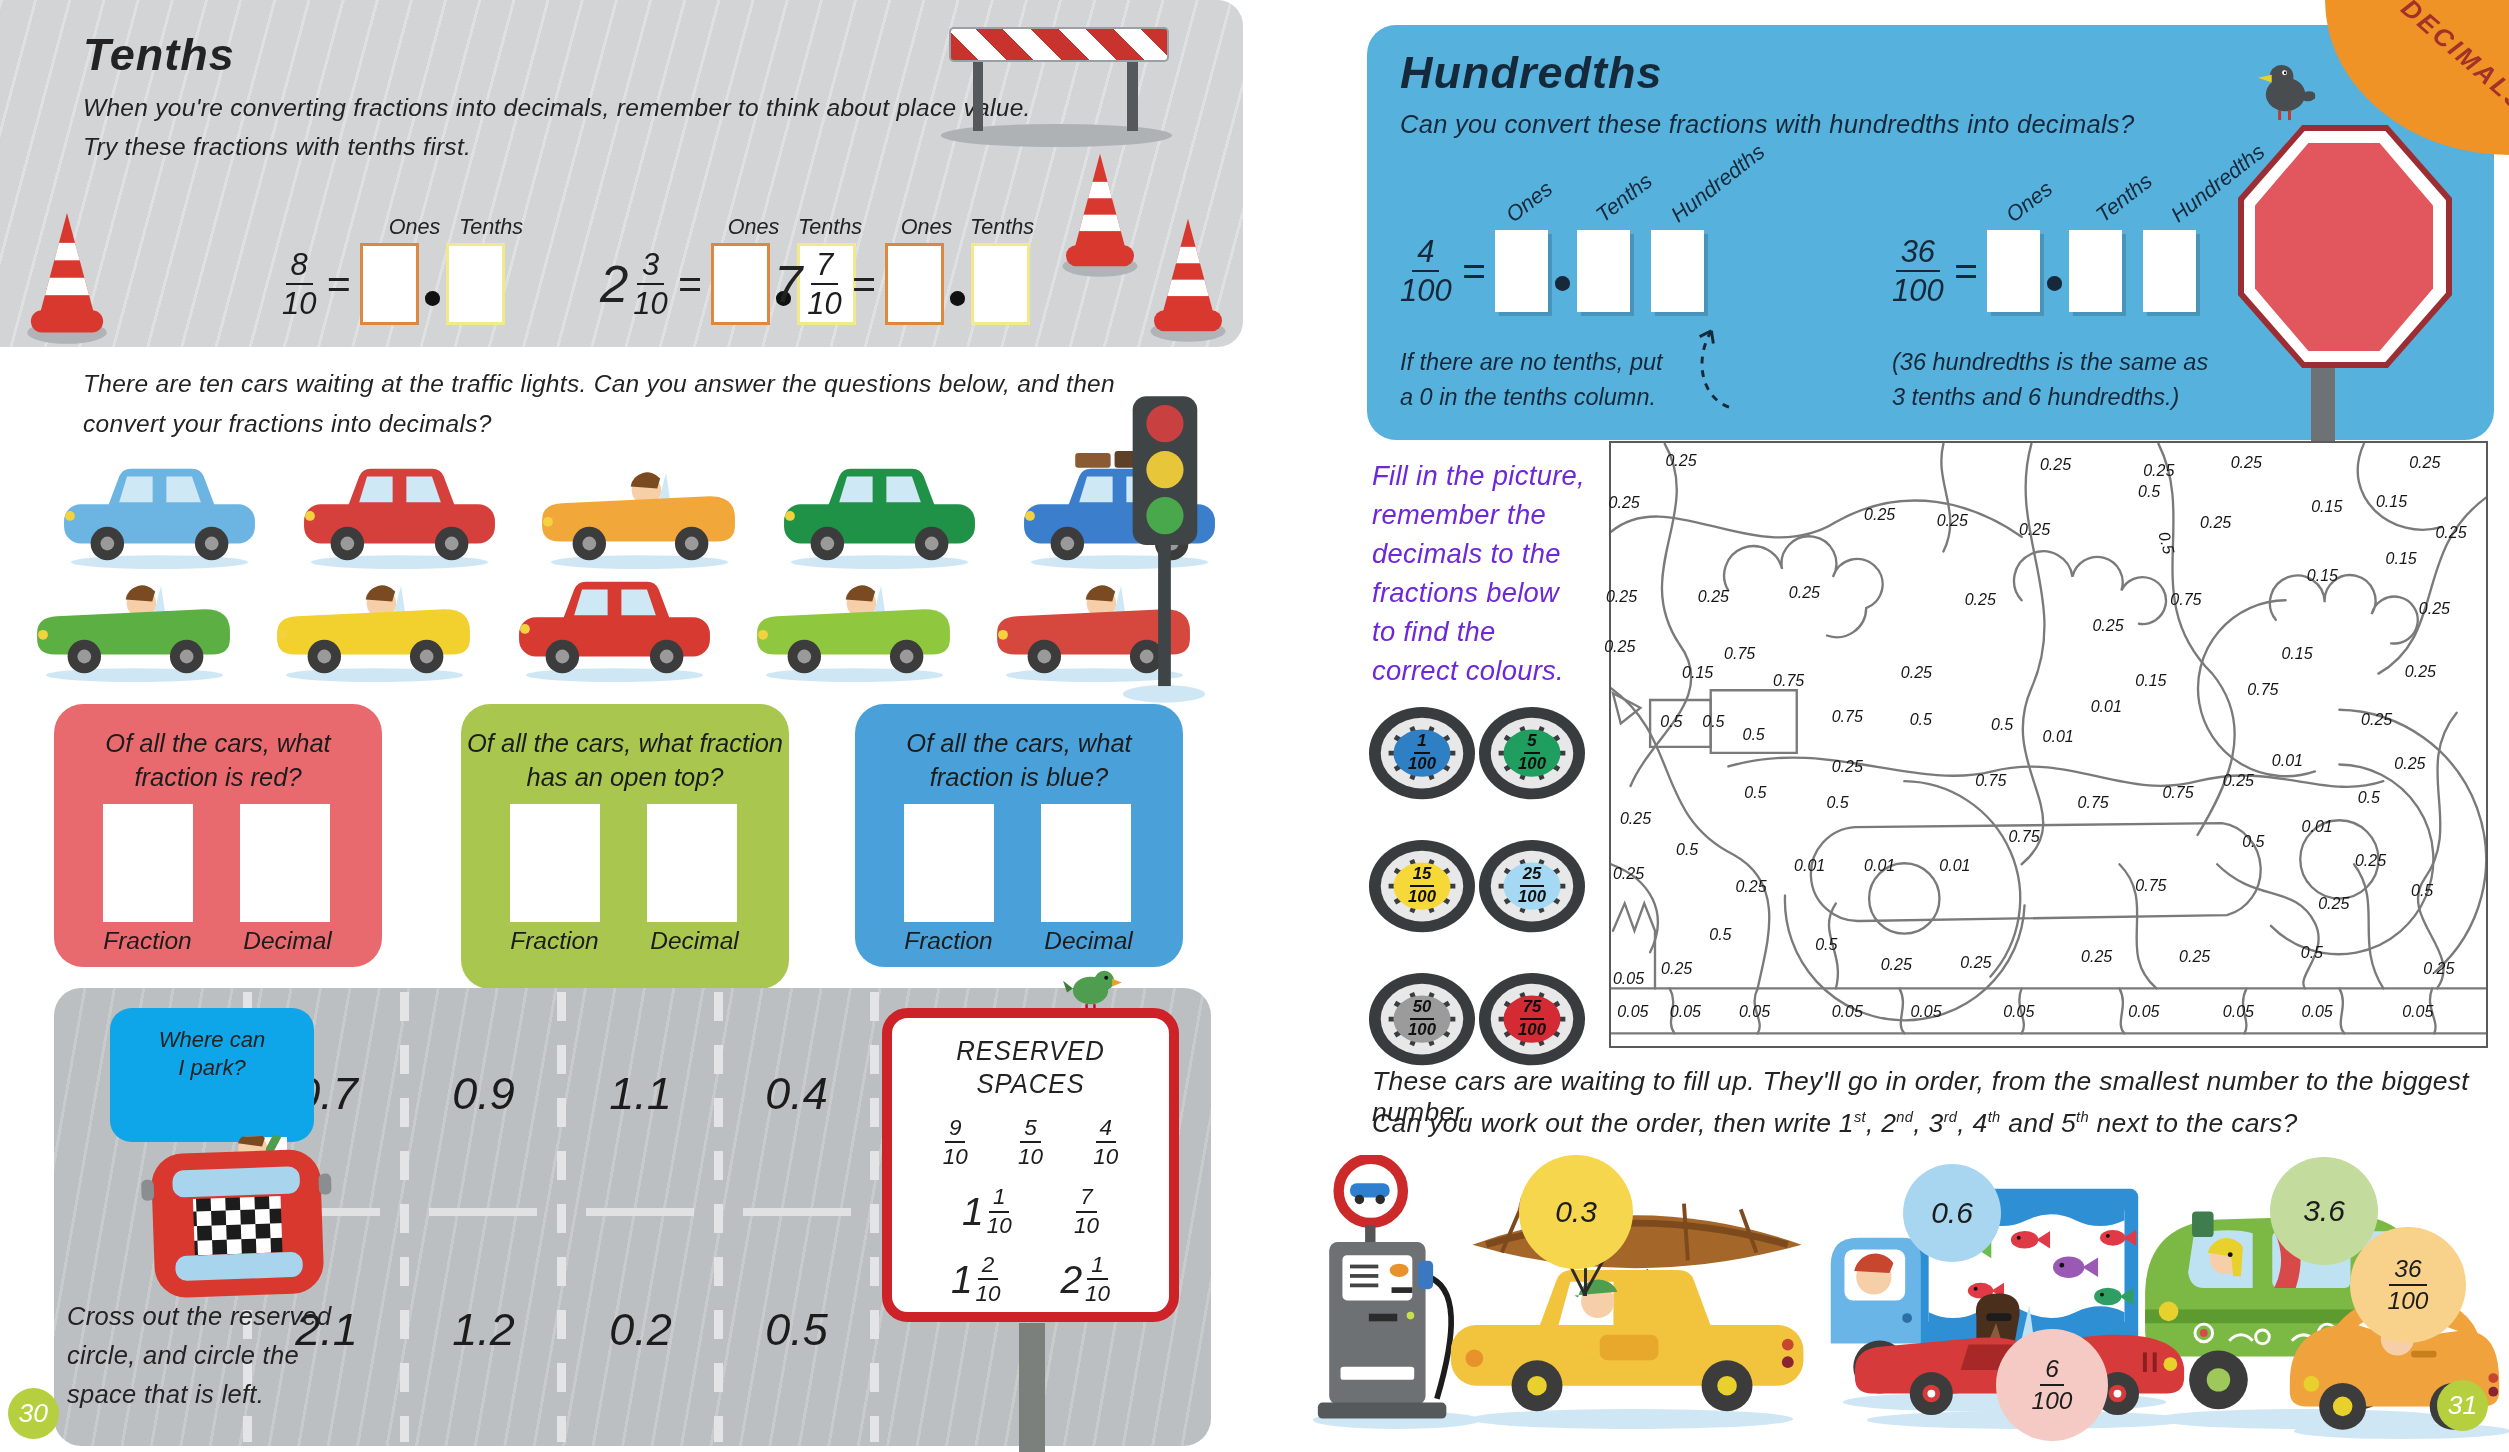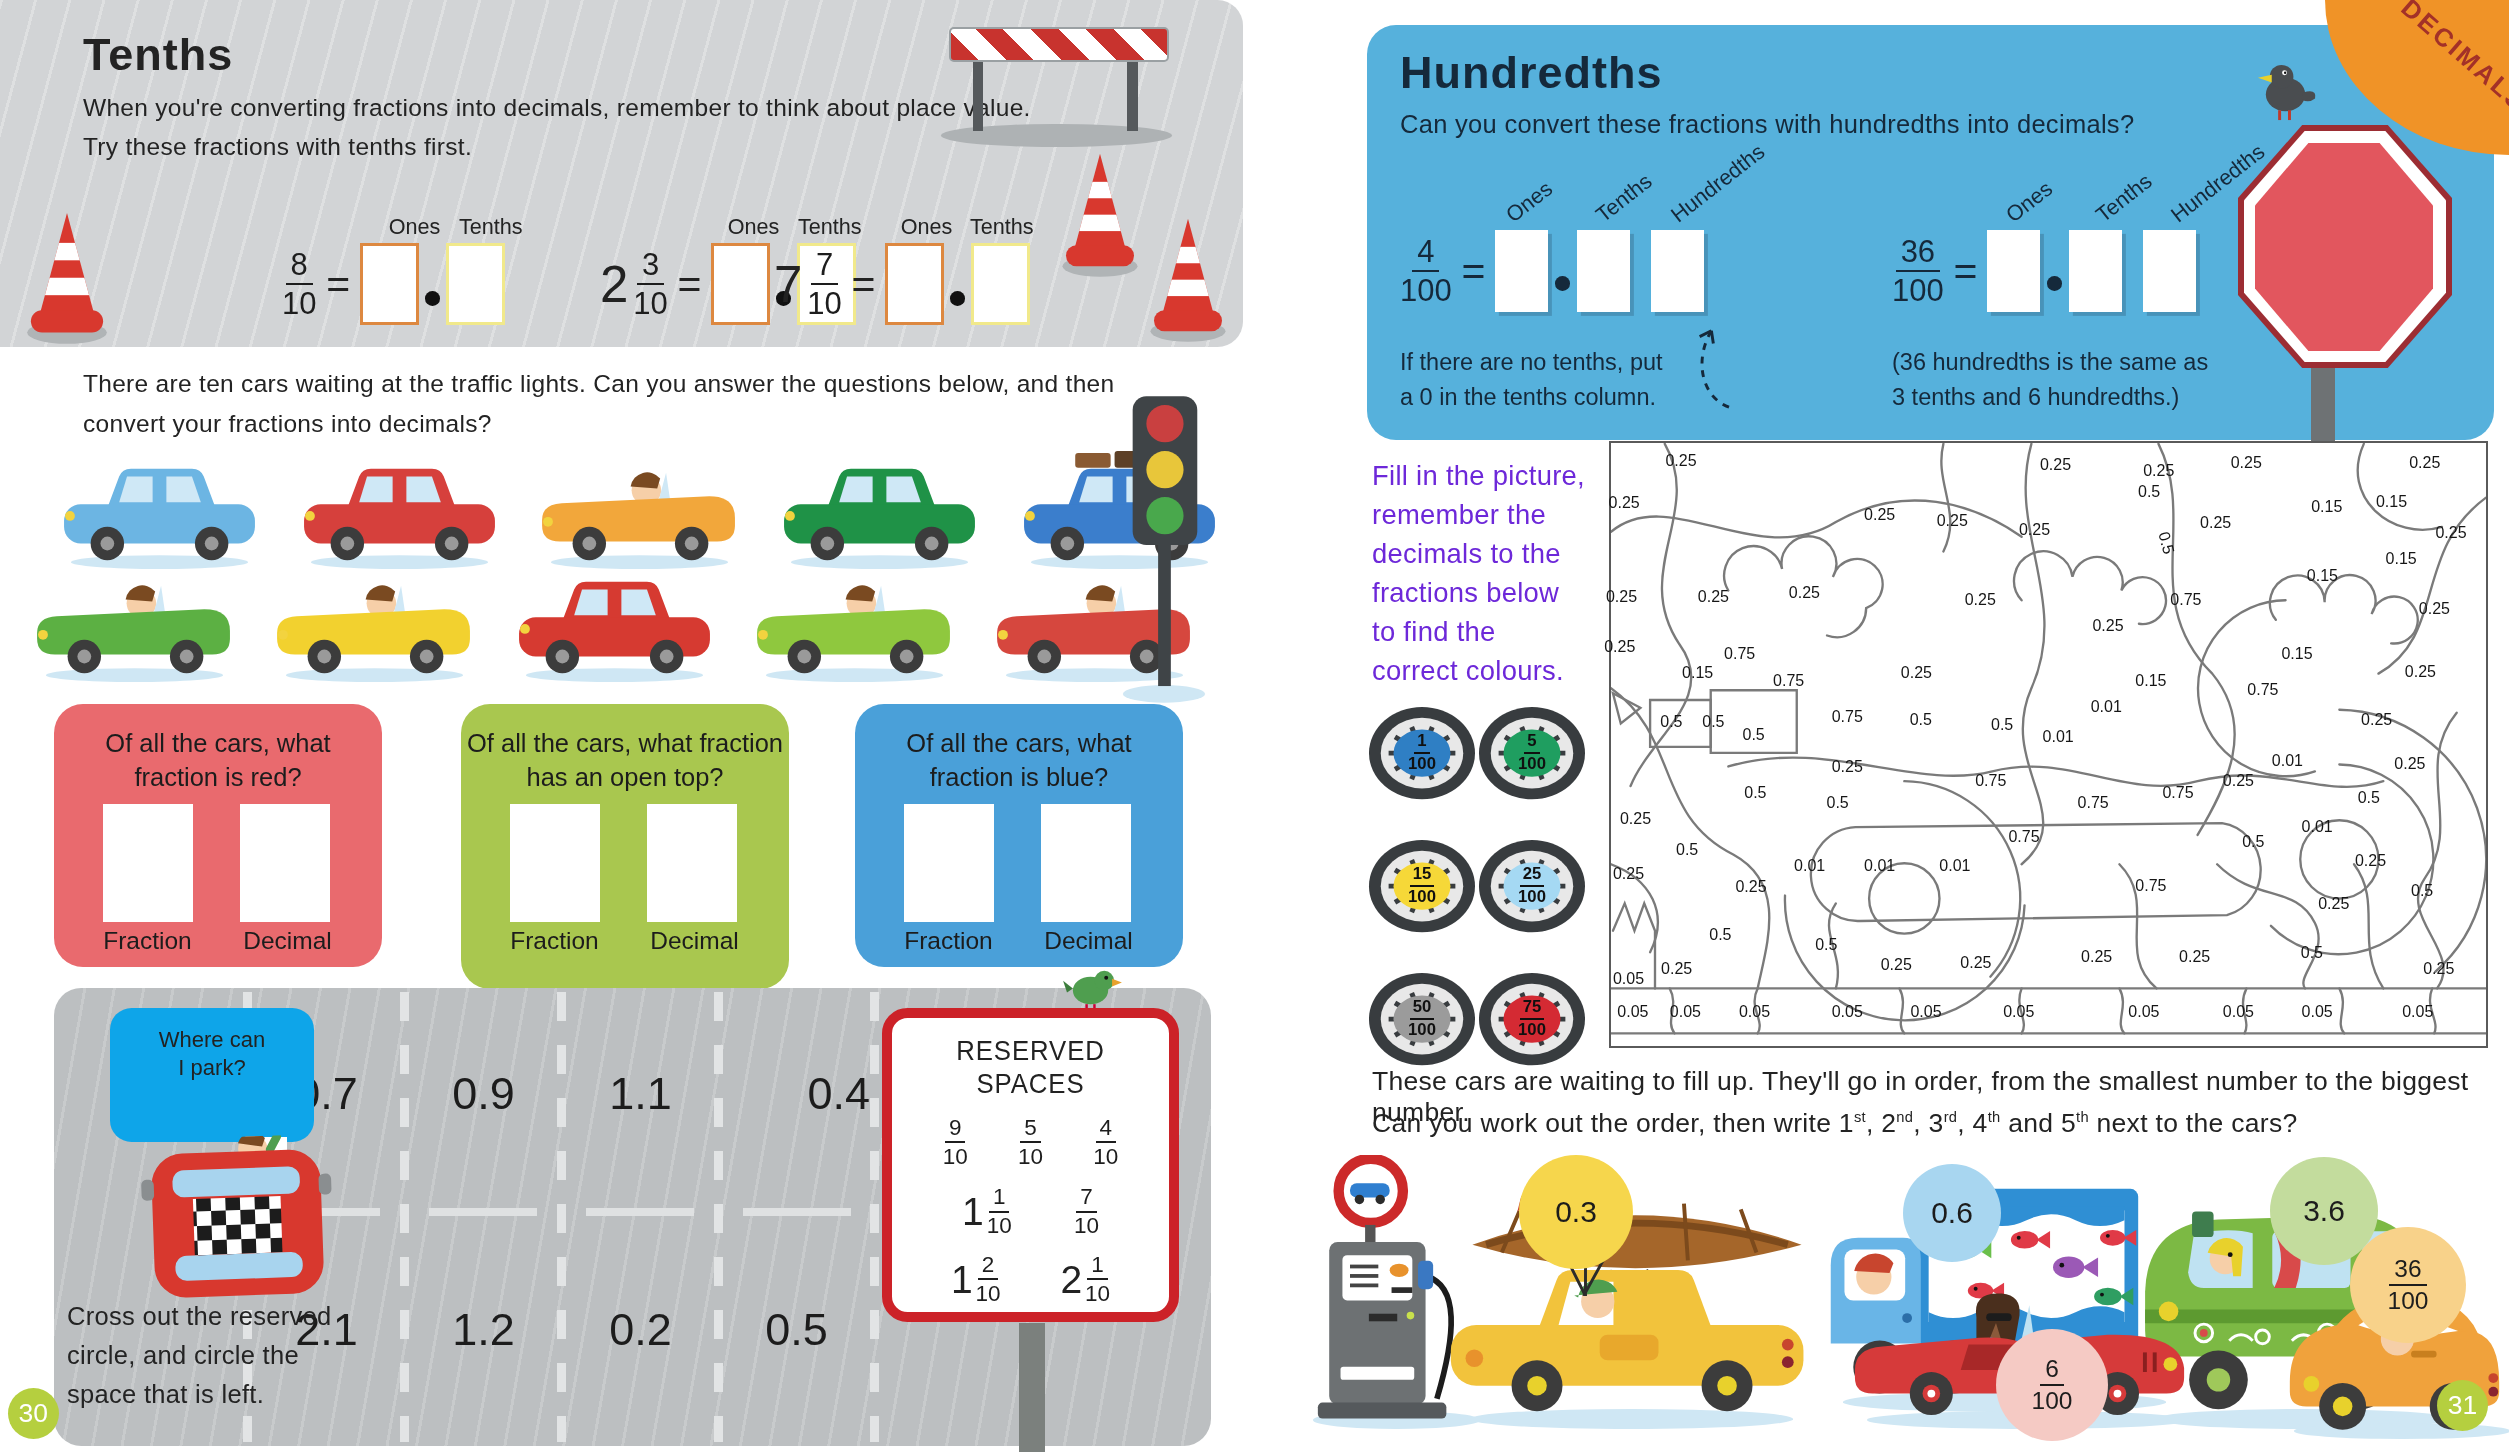--- a/index.html
+++ b/index.html
@@ -1,17 +1,17 @@
 <!DOCTYPE html>
 <html><head>
 <meta charset="utf-8">
 <style>
   html,body{margin:0;padding:0;background:#ffffff;}
   #page{position:relative;width:2509px;height:1453px;background:#fff;overflow:hidden;
-        font-family:"Liberation Sans",sans-serif;color:#222;}
+        font-family:"Liberation Sans",sans-serif;color:#222;font-style:italic;}
   .abs{position:absolute;}
   
   .gray-banner{left:0;top:0;width:1243px;height:347px;background:#d2d4d6;border-radius:0 25.5px 25.5px 0;
     background-image:repeating-linear-gradient(105deg, rgba(255,255,255,.28) 0 2.9px, transparent 2.9px 33px);}
   .h-title{font-size:45px;font-weight:bold;letter-spacing:1px;color:#232323;}
   .body-txt{font-size:24.5px;color:#232323;letter-spacing:0.3px;}
   .pv-label{font-size:21.6px;color:#232323;}
   .ans-box{width:53px;height:76px;background:#fff;display:inline-block;}
   .ones-box{border:3.9px solid #dd8840;}
   .tenths-box{border:3.9px solid #f1e98b;}
@@ -340,21 +340,21 @@
   <div class="abs dashline" style="left:714px;top:992px;height:450px;"></div>
   <div class="abs dashline" style="left:870px;top:992px;height:450px;"></div>
   <div class="abs hmark" style="left:272px;top:1208px;width:108px;"></div>
   <div class="abs hmark" style="left:429px;top:1208px;width:108px;"></div>
   <div class="abs hmark" style="left:586px;top:1208px;width:108px;"></div>
   <div class="abs hmark" style="left:743px;top:1208px;width:108px;"></div>
 
   <div class="abs space-val" style="left:253px;top:1068px;width:147px;text-align:center;">0.7</div>
   <div class="abs space-val" style="left:410px;top:1068px;width:147px;text-align:center;">0.9</div>
   <div class="abs space-val" style="left:567px;top:1068px;width:147px;text-align:center;">1.1</div>
-  <div class="abs space-val" style="left:723px;top:1068px;width:147px;text-align:right;">0.4</div>
+  <div class="abs space-val" style="left:723px;top:1068px;width:147px;text-align:center;">0.4</div>
   <div class="abs space-val" style="left:253px;top:1304px;width:147px;text-align:center;">2.1</div>
   <div class="abs space-val" style="left:410px;top:1304px;width:147px;text-align:center;">1.2</div>
   <div class="abs space-val" style="left:567px;top:1304px;width:147px;text-align:center;">0.2</div>
   <div class="abs space-val" style="left:723px;top:1304px;width:147px;text-align:center;">0.5</div>
 
   <div class="abs bubble" style="left:110px;top:1008px;width:204px;height:116px;padding-top:17.6px;">
     <span>Where can</span><br>
     <span>I park?</span>
   </div>
 

